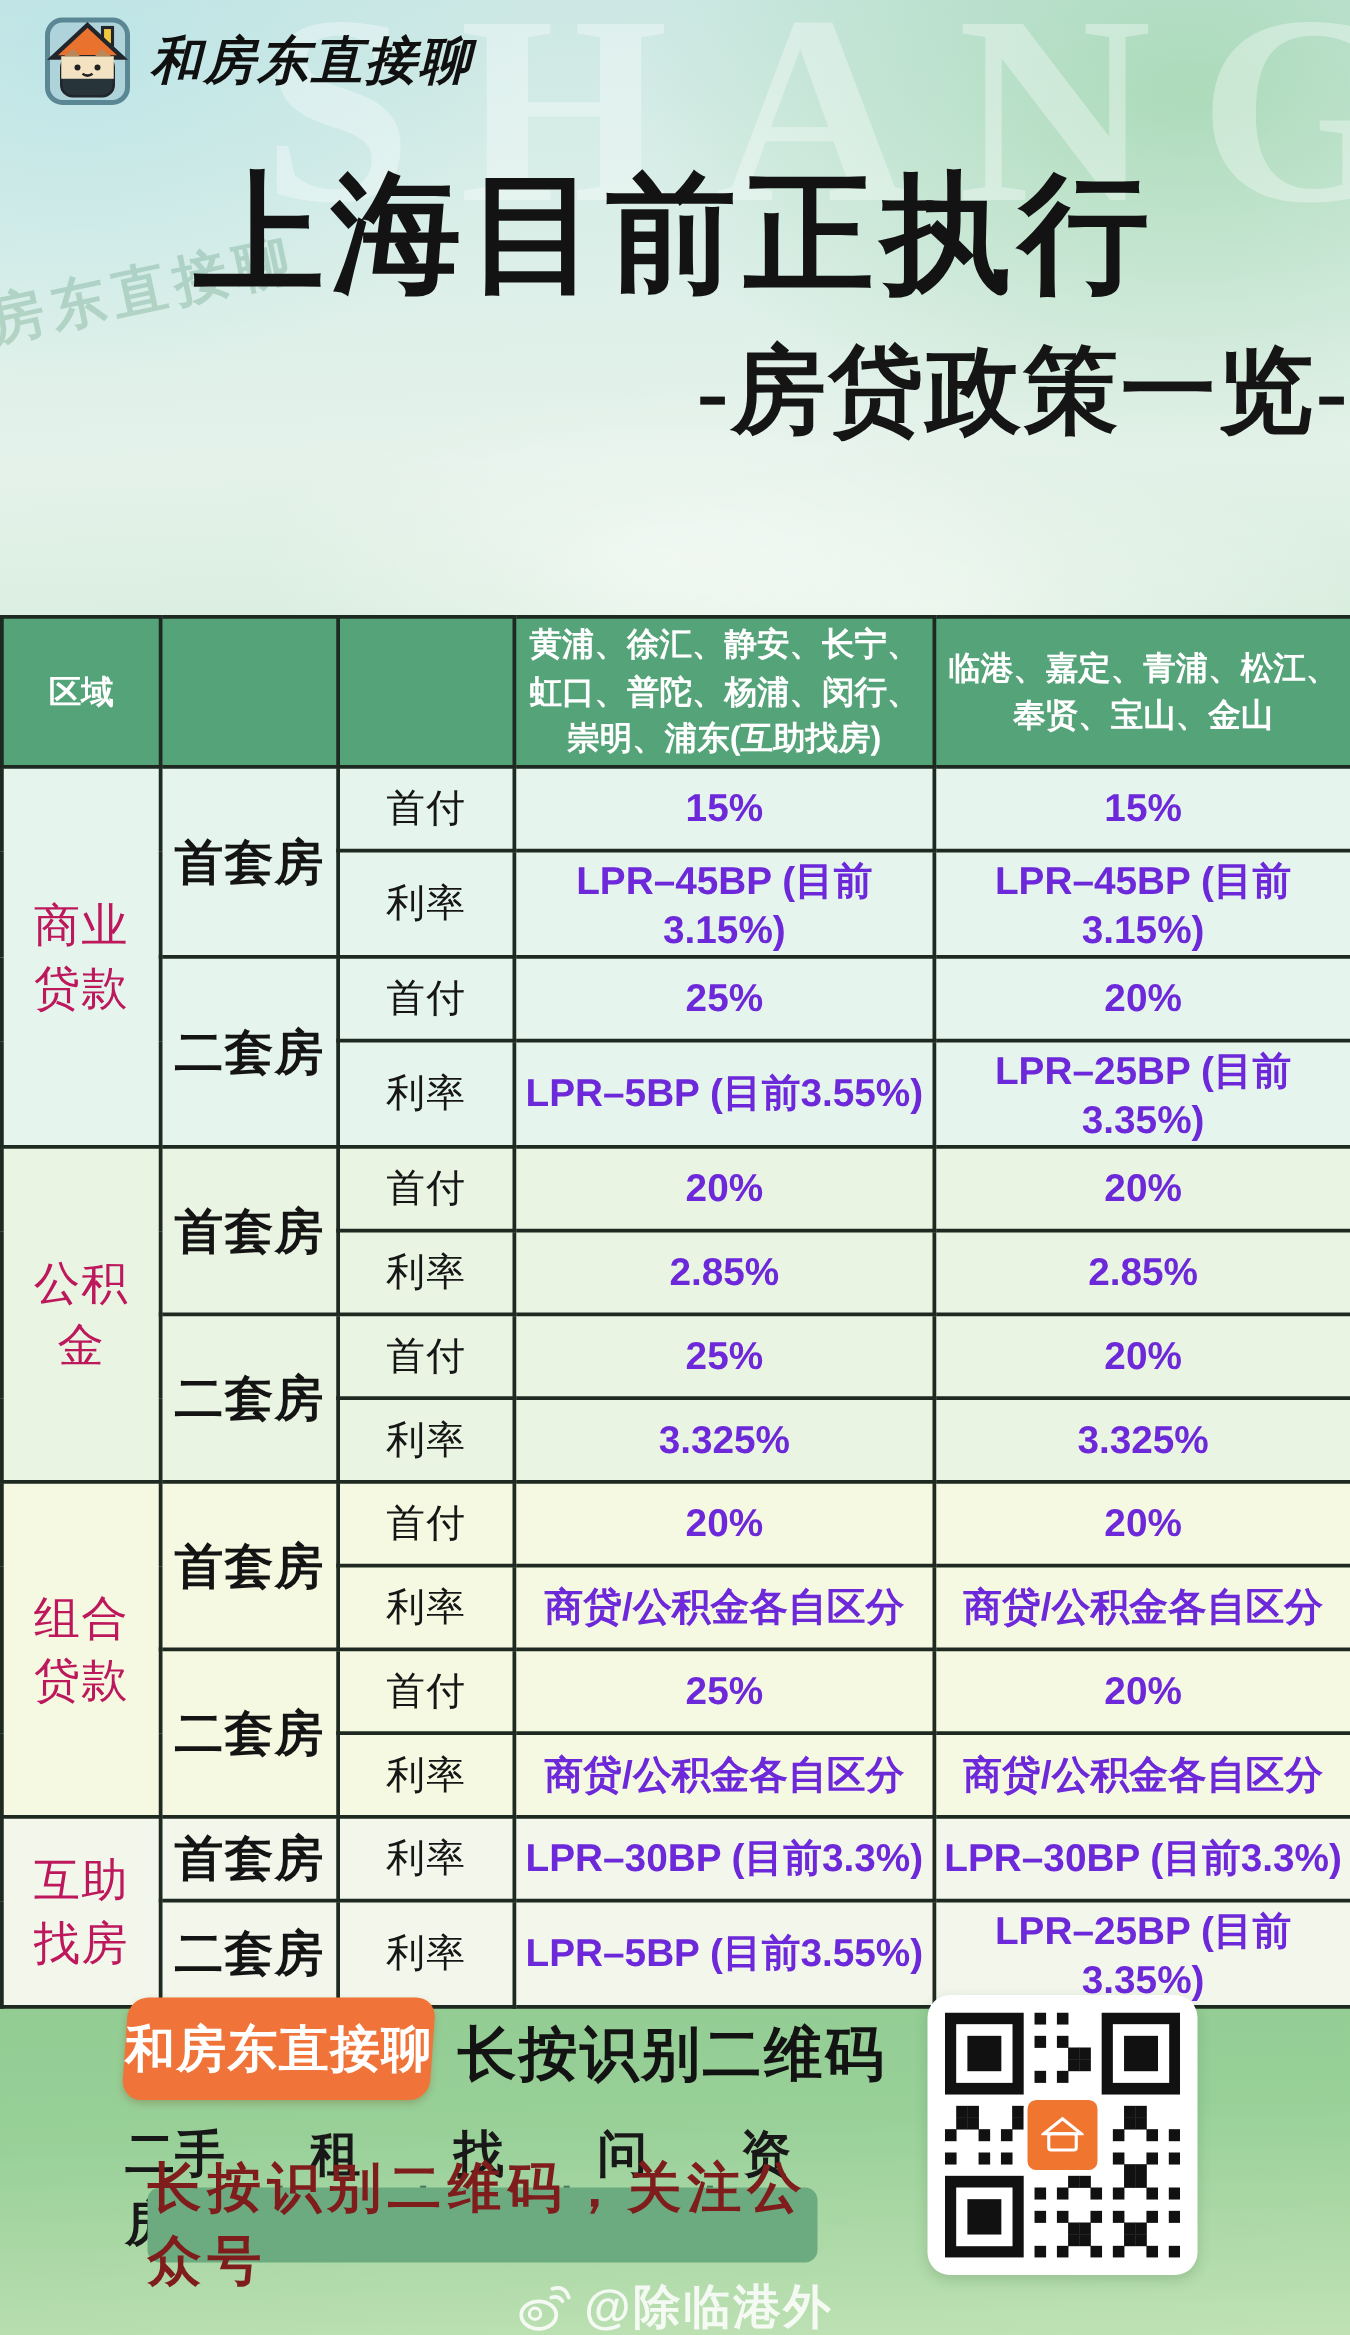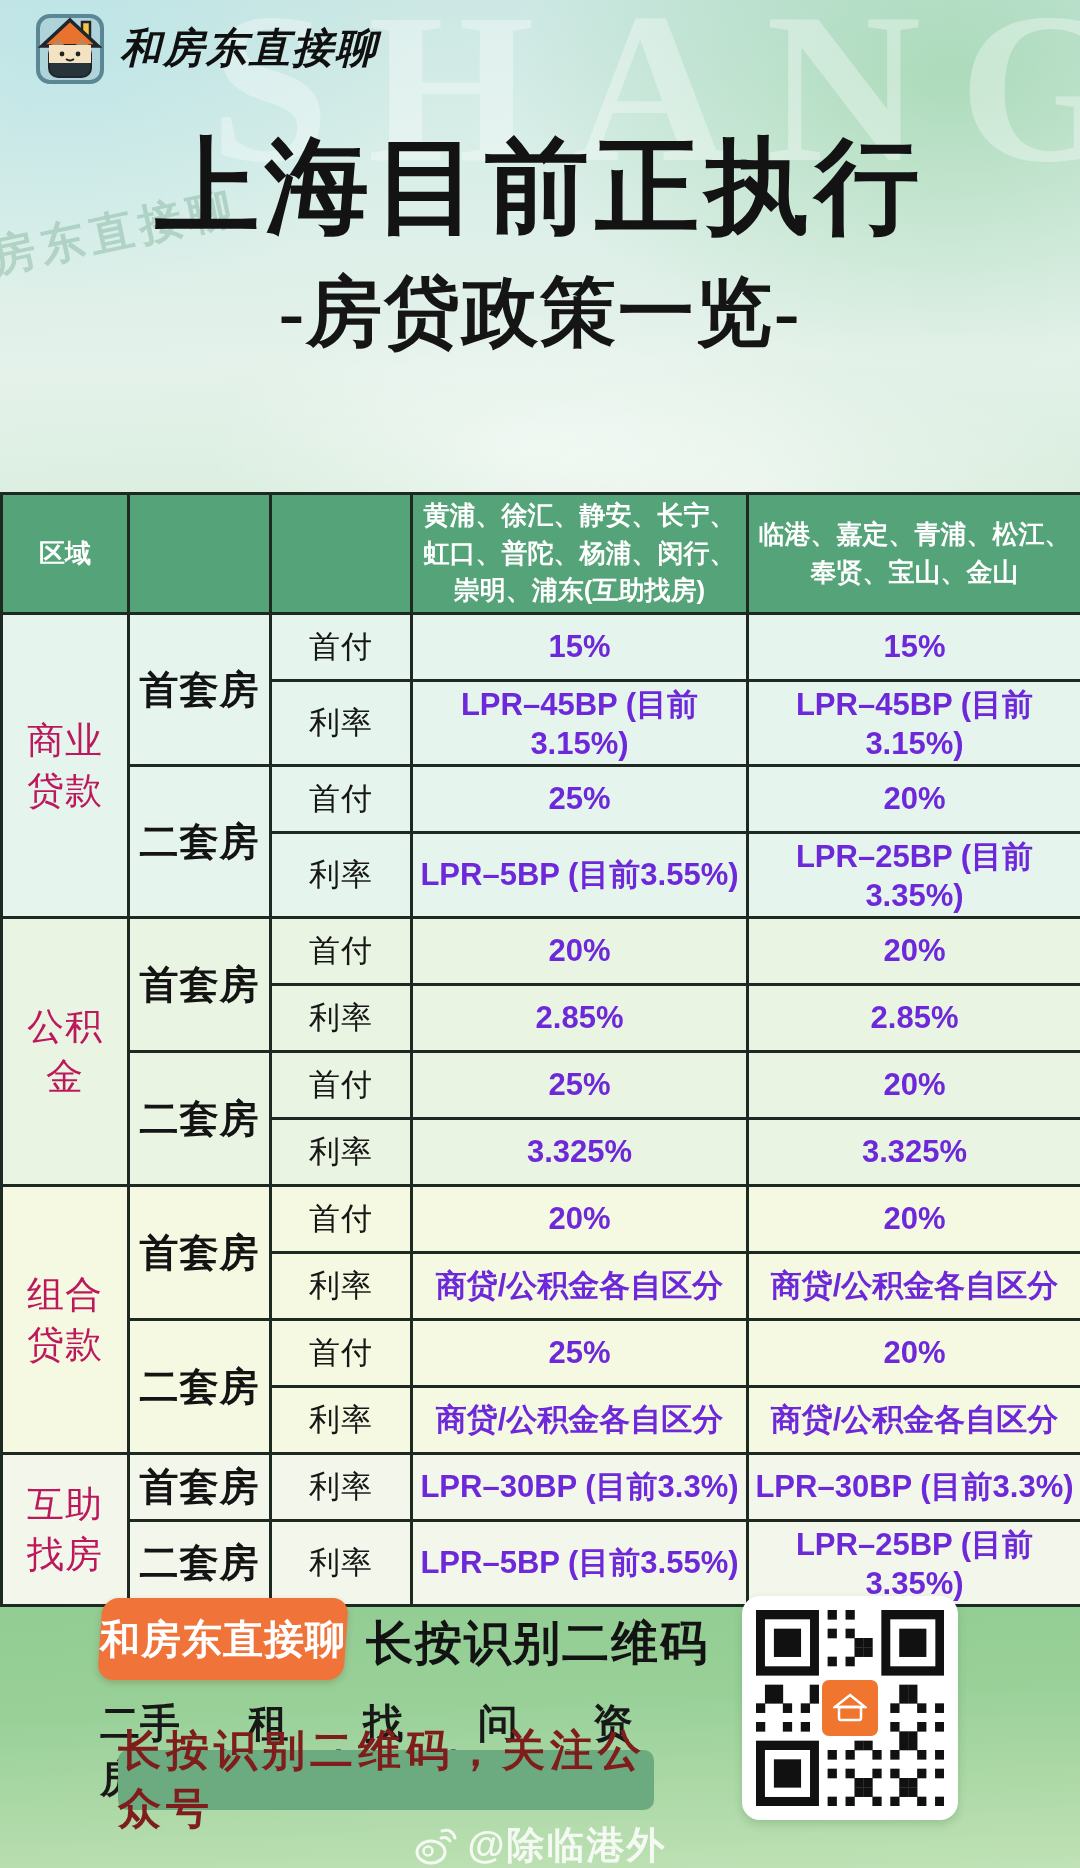--- a/index.html
+++ b/index.html
@@ -32,21 +32,21 @@
   
   .logo-row{position:absolute;top:12px;left:36px;display:flex;align-items:center;gap:16px;}
   .logo-icon{width:68px;height:72px;flex:0 0 auto;}
   .brand-text{font-size:41px;font-weight:900;font-style:italic;color:#101010;letter-spacing:2px;}
   .title{
     position:absolute;top:118px;left:0;width:100%;text-align:center;
     font-family:"Liberation Serif","DejaVu Serif",serif;font-weight:900;
     font-size:104px;letter-spacing:6px;color:#131313;
   }
   .subtitle{
-    position:absolute;top:262px;left:0;width:100%;text-align:center;
+    position:absolute;top:262px;left:0;width:100%;text-align:right;
     font-family:"Liberation Serif","DejaVu Serif",serif;font-weight:900;
     font-size:76px;letter-spacing:2px;color:#151515;
   }
   
   .table-wrap{position:absolute;top:492px;left:0;width:1080px;}
   table.ptable{border-collapse:collapse;table-layout:fixed;width:1080px;}
   .ptable td,.ptable th{border:3px solid #1e2a21;padding:2px 6px;text-align:center;vertical-align:middle;box-sizing:border-box;}
   .ptable thead tr{height:116px;}
   .ptable tbody tr{height:67px;}
   .ptable th{background:#55a378;color:#fff;font-size:26px;font-weight:700;line-height:1.45;}

